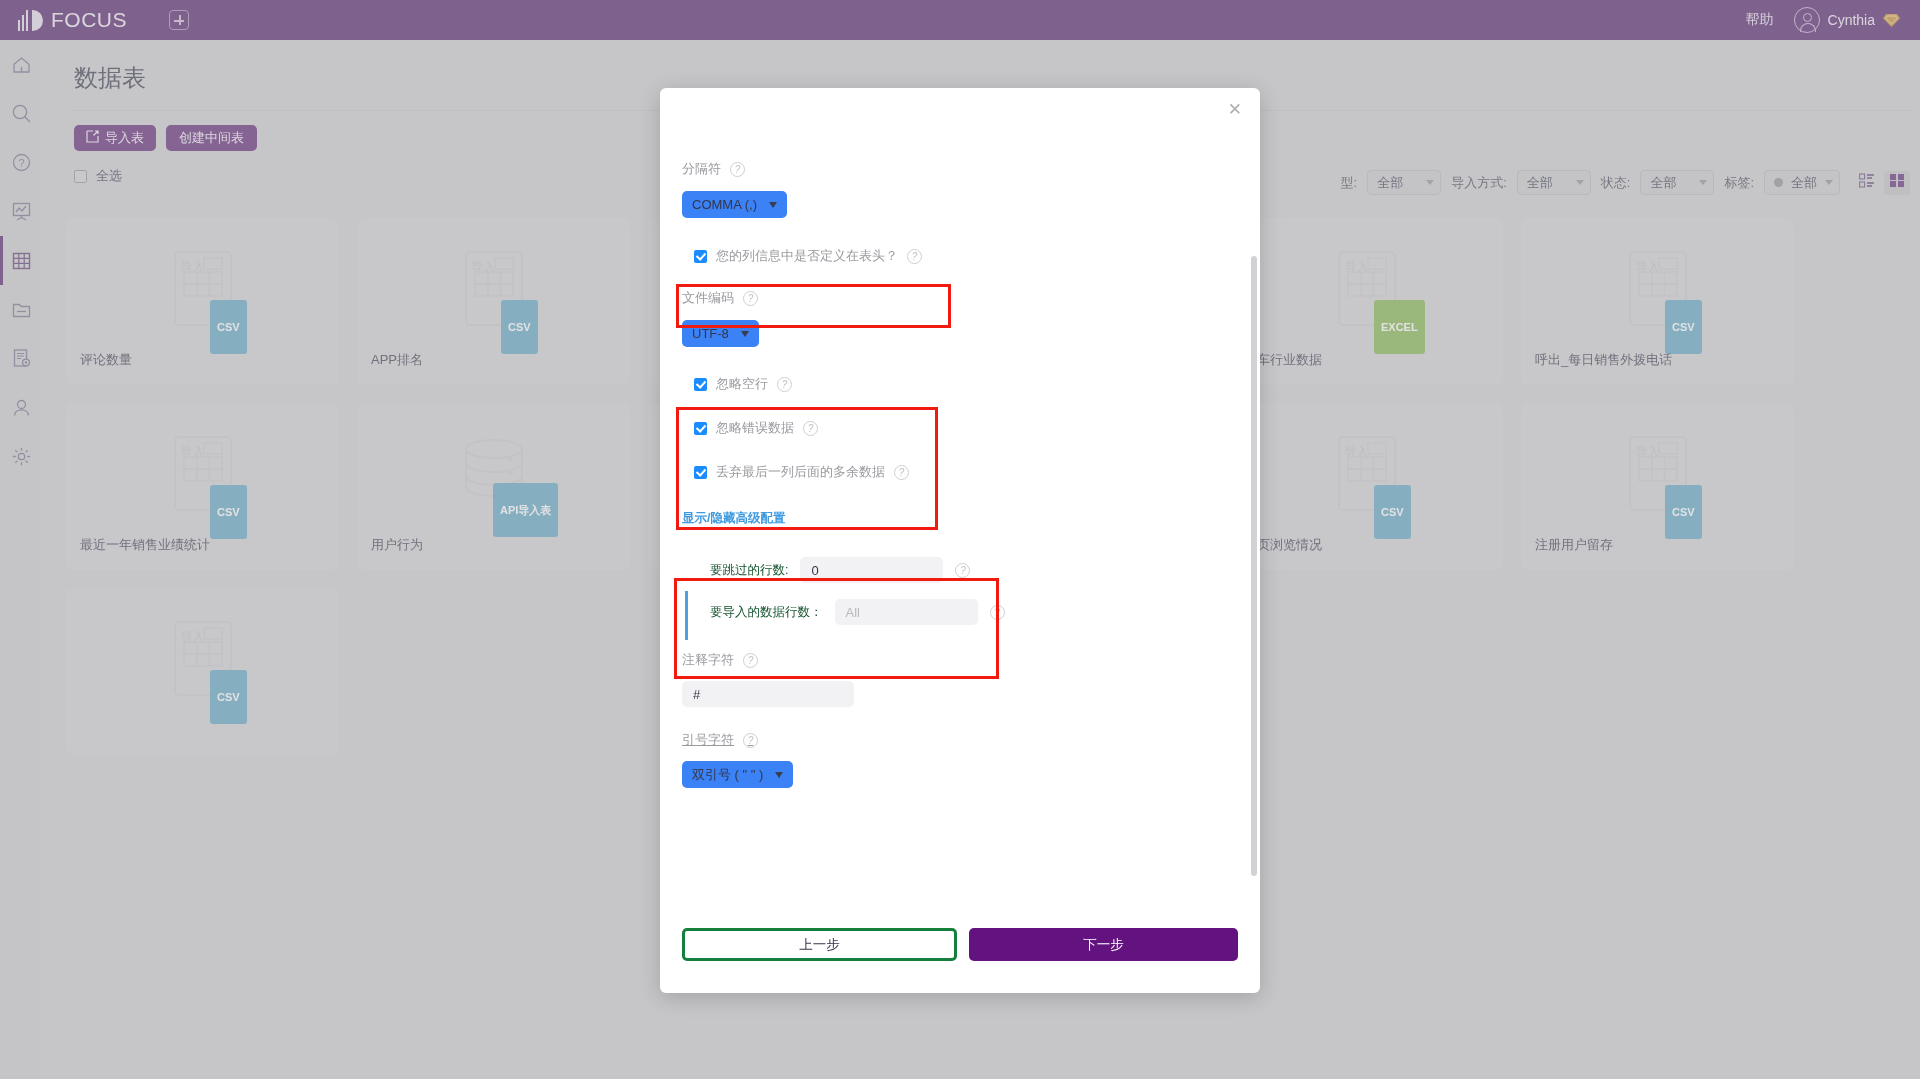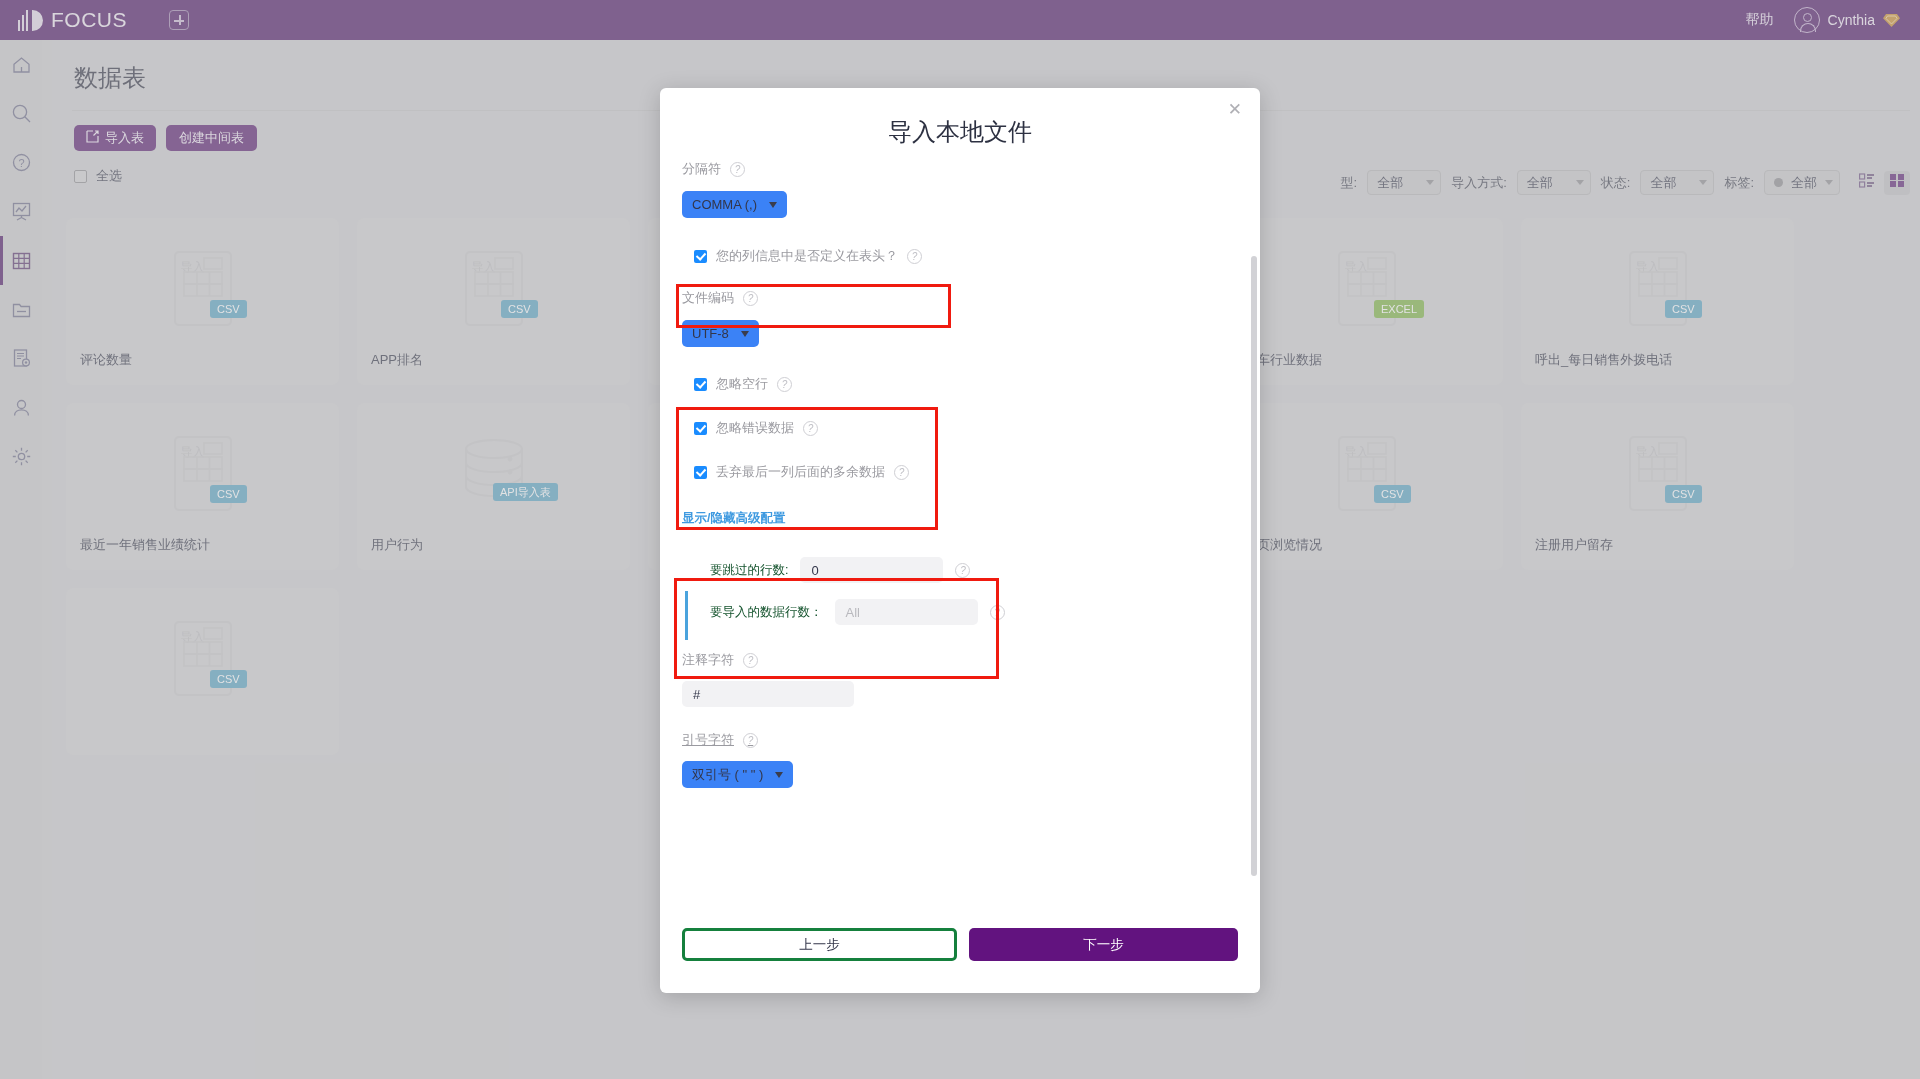--- a/index.html
+++ b/index.html
@@ -99,21 +99,21 @@
   }
   .card {
     width: 273px; height: 167px; background:#cfcfd1; border-radius:7px;
     position: relative;
   }
   .card-art { position:absolute; left:0; right:0; top: 22px; height: 96px;
               display:flex;align-items:center;justify-content:center; }
   .card-name { position:absolute; left: 14px; bottom: 16px; font-size: 13px; color:#2f3244; }
   .badge {
     position:absolute; border-radius:3px; color:#fff; font-size:11px;
-    padding: 2px 7px; line-height: 14px;
+    padding: 20px 7px; line-height: 14px; font-weight: bold;
   }
   .badge.csv { background:#56a2c2; }
   .badge.excel { background:#7cb342; }
   .badge.api { background:#56a2c2; }
 
   
   .sheeticon { position: relative; width: 58px; height: 75px; }
   .sheeticon .frame { position:absolute; inset:0; border:2px solid #c6c6c8; border-radius:5px; }
   .sheeticon .dr { position:absolute; color:#bdbdc0; font-size:12px; left:7px; top:8px;}
   .dbicon { position:relative; width:62px; height:72px; }
@@ -552,21 +552,20 @@
           <span class="badge csv" style="left: 144px; top: 82px;">CSV</span>
           <div class="card-name"></div>
         </div>
       </div>
   </div>
 
   <div class="overlay"></div>
 
   <div class="modal">
     <div class="modal-close">✕</div>
-    <div class="modal-title">导入本地文件</div>
 
     <div class="mbody">
 
       <div class="fld-label" style="margin-top:0;">
         <span>分隔符</span>
         <i class="qmark">?</i>
       </div>
       <div class="sel" style="margin-top:13px;">
         <span>COMMA (,)</span>
         <i class="chev"></i>

